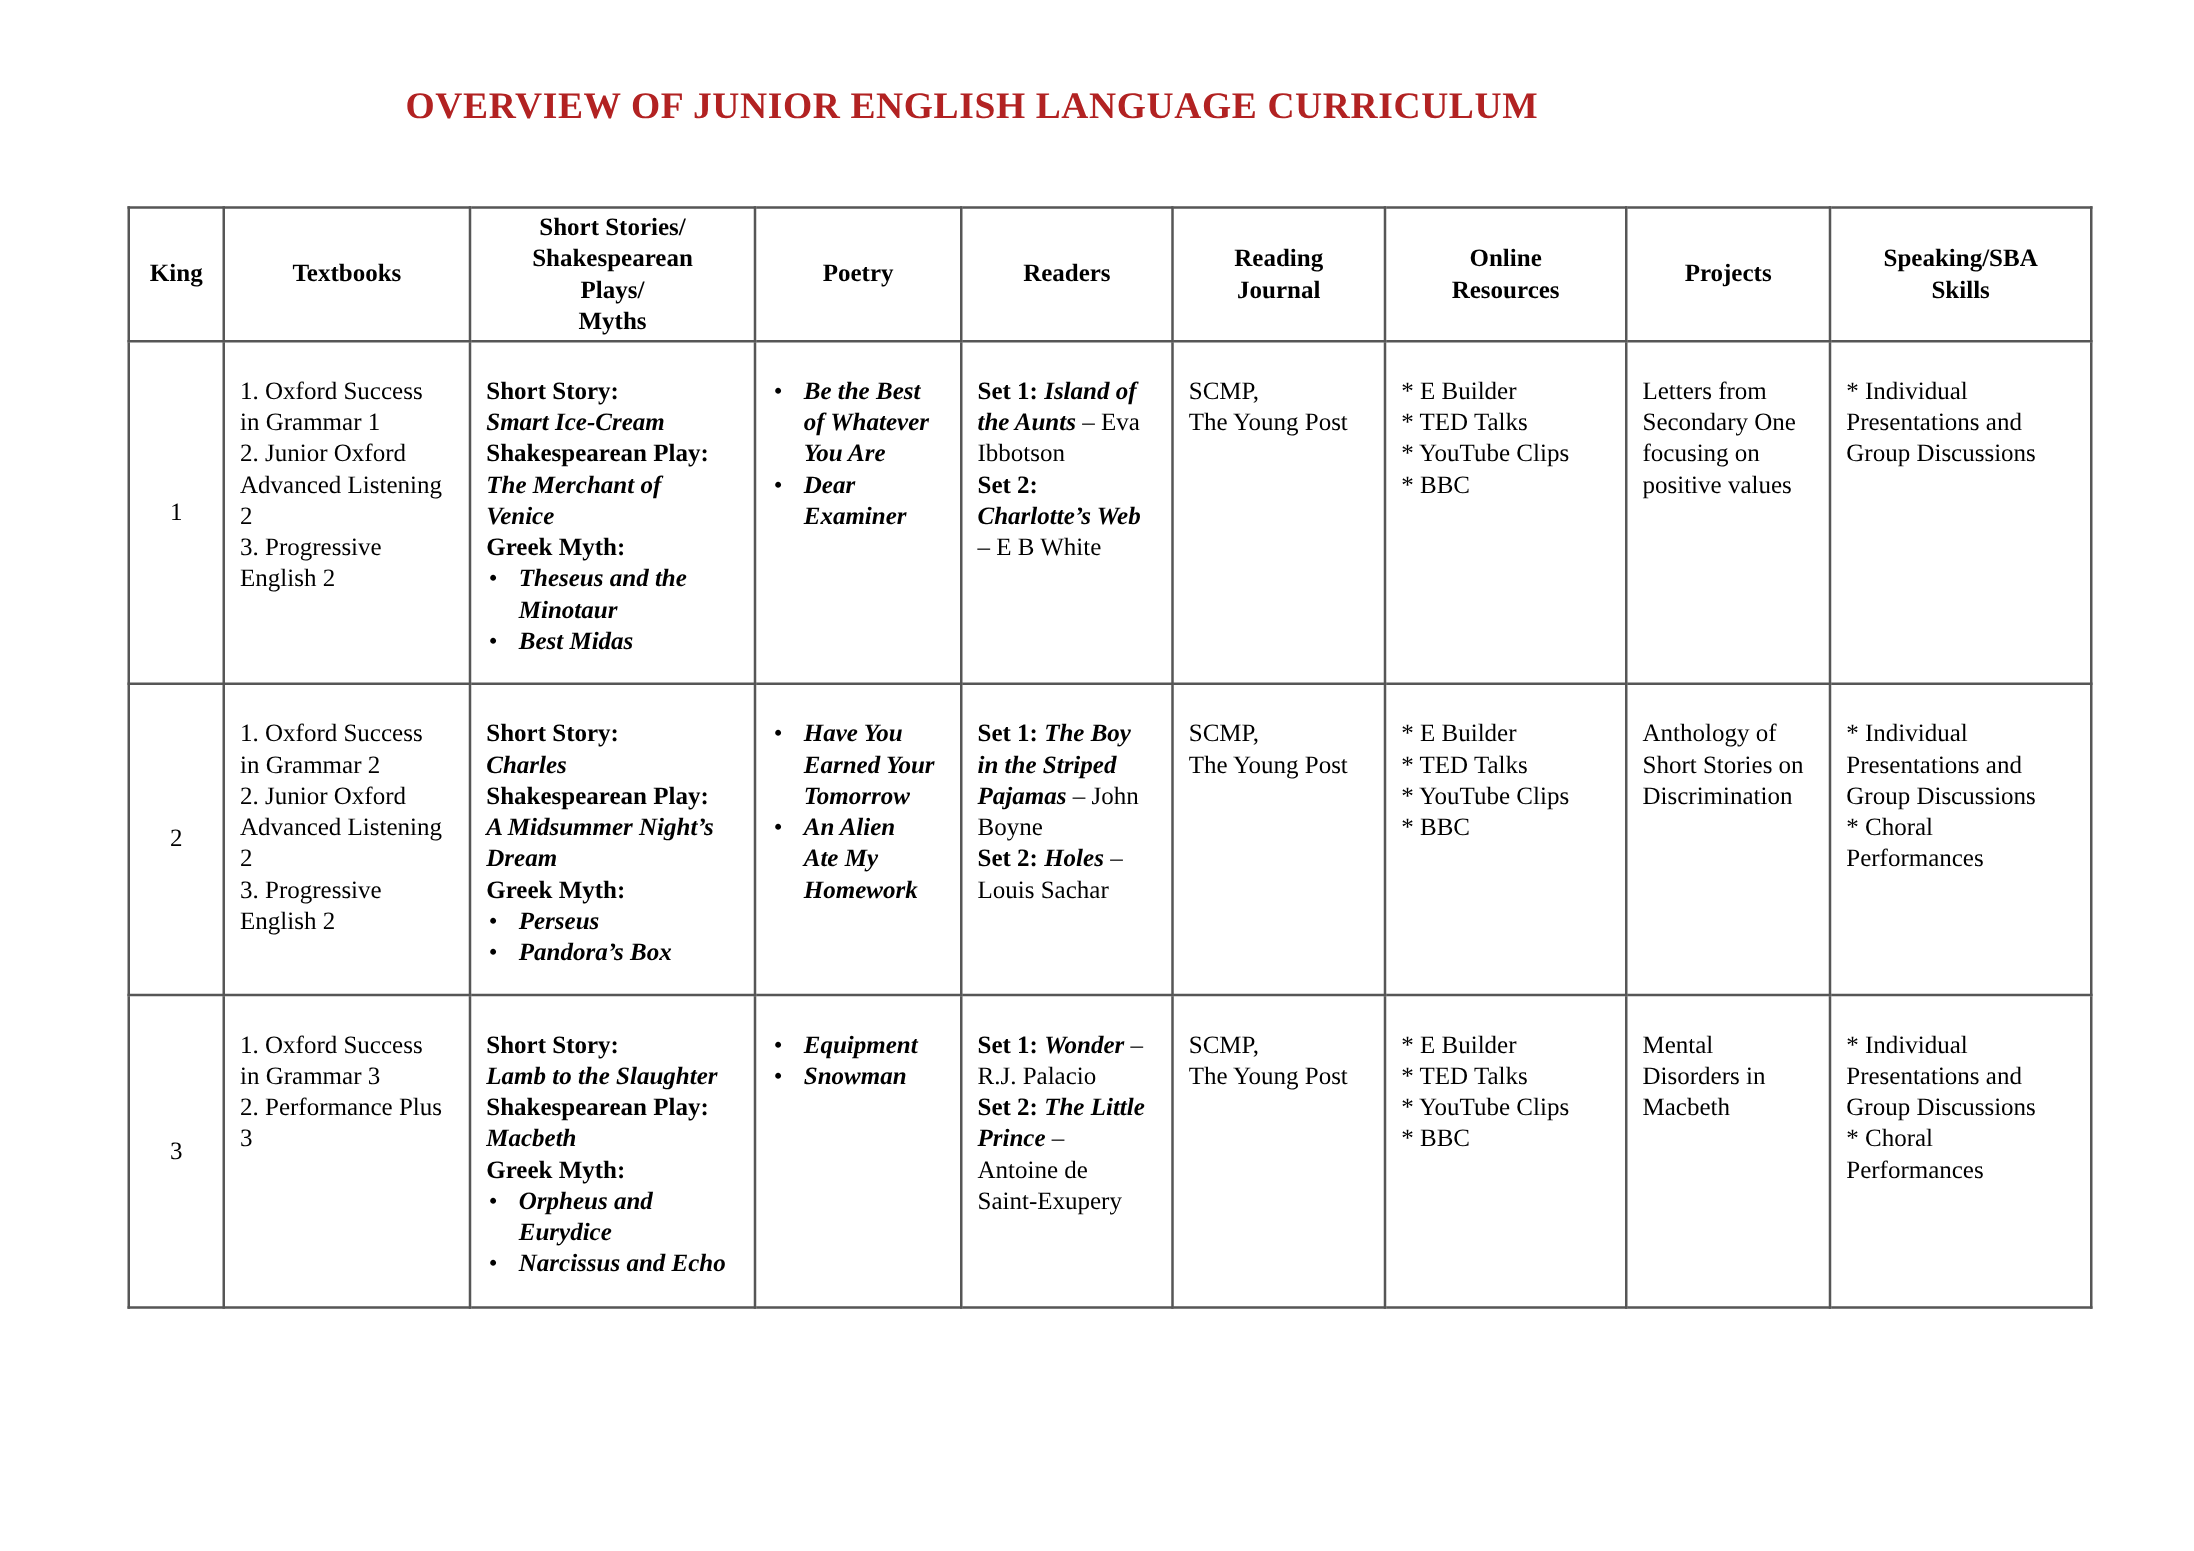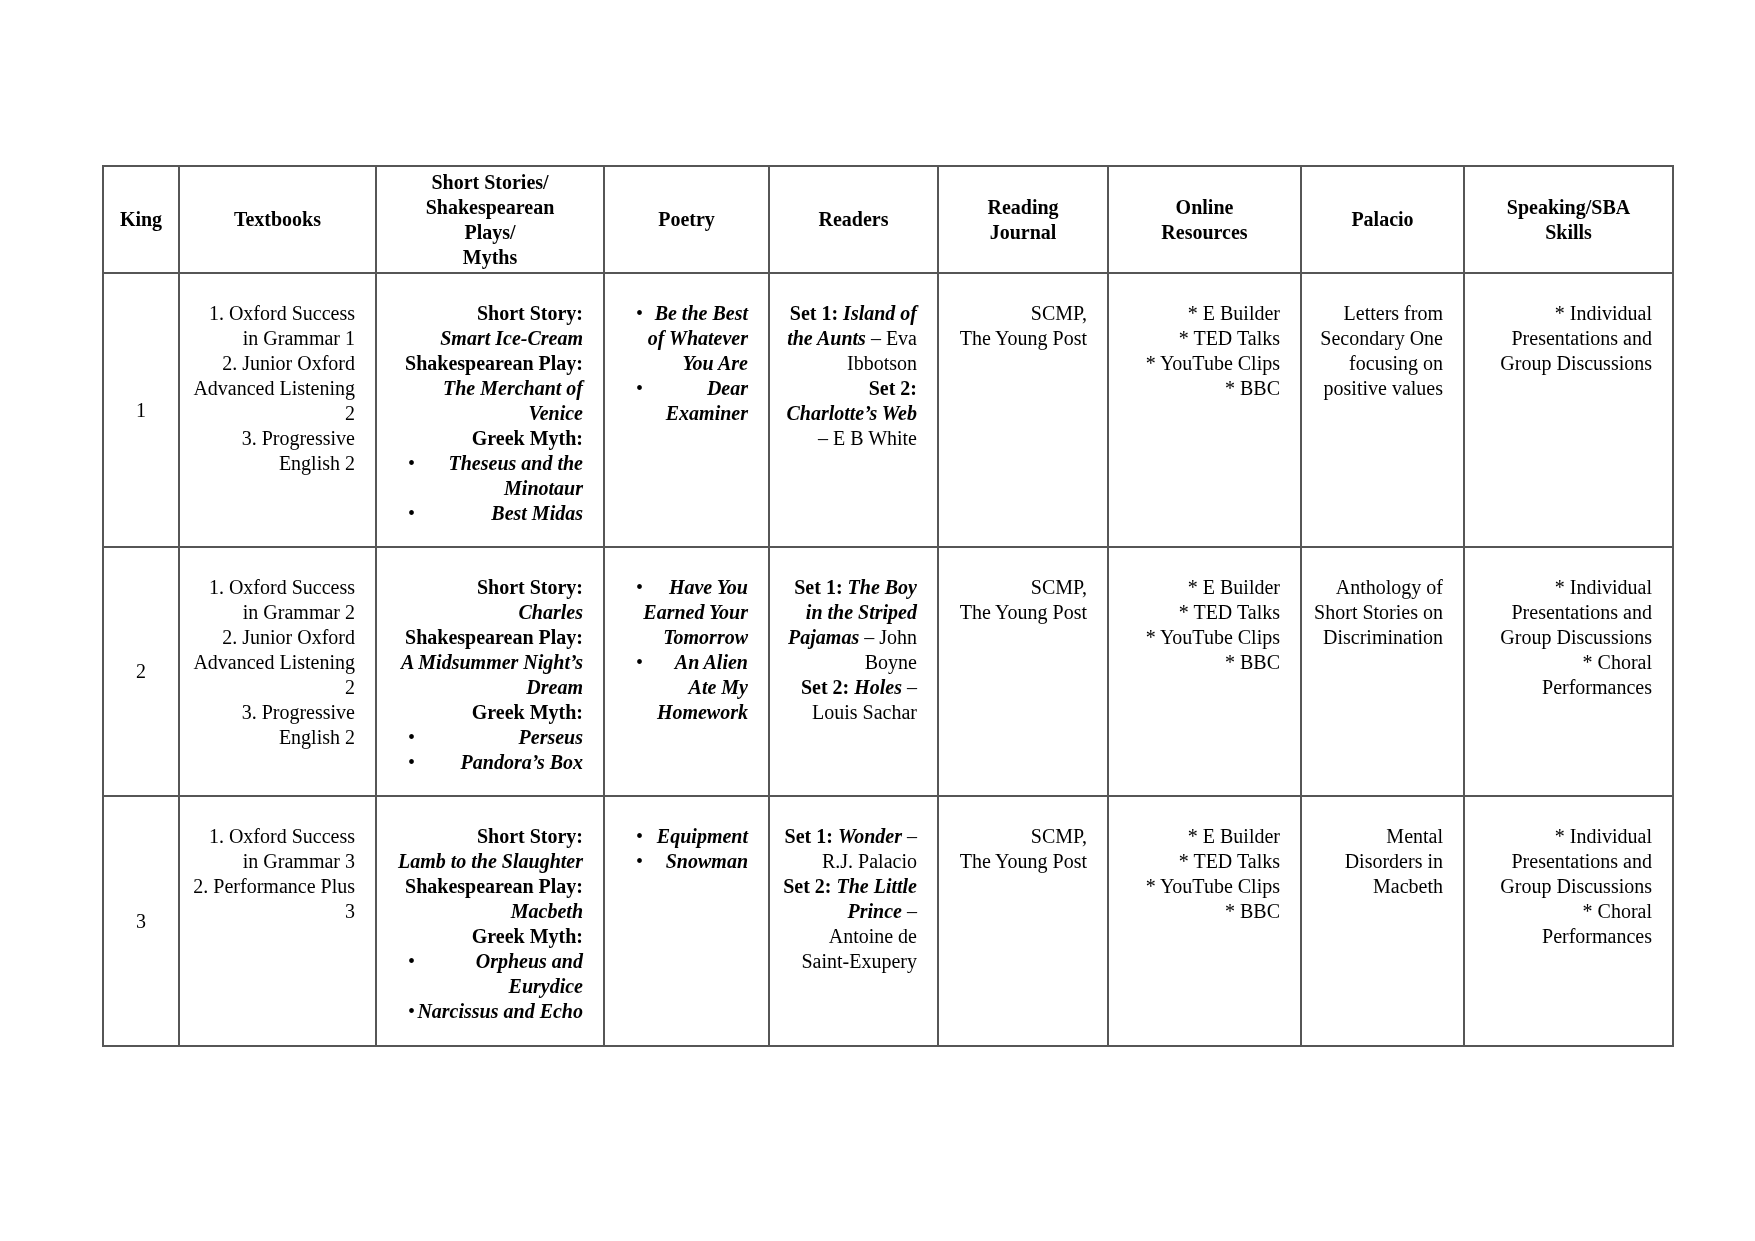--- a/index.html
+++ b/index.html
@@ -23,37 +23,38 @@
     border: 2px solid var(--border, #565656);
     font-size: 20px; line-height: 1.25;
     overflow: hidden;
     margin-left: 19px;
   }
   .curriculum th {
     font-weight: bold; text-align: center; vertical-align: middle;
     padding: 2px 3px;
   }
   .curriculum td {
-    vertical-align: top; text-align: right;
+    vertical-align: top; text-align: left;
     padding: 27px 20px 8px 12px;
   }
   .curriculum td.form-cell {
     text-align: center; vertical-align: middle; padding: 0;
   }
   .line { margin: 0; }
   .bullet { display: flex; }
   .dot { flex: 0 0 24px; padding-left: 2px; }
   .runs { flex: 1 1 auto; min-width: 0; }
   .b { font-weight: bold; }
   .i { font-style: italic; font-weight: bold; }
 </style>
 </head>
 <body>
 
 <div class="page">
+  <h1 class="title" style="color: rgb(178, 34, 34);">OVERVIEW OF JUNIOR ENGLISH LANGUAGE CURRICULUM</h1>
   <table class="curriculum">
     <colgroup id="cols">
         <col style="width: 76px;">
         <col style="width: 197px;">
         <col style="width: 228px;">
         <col style="width: 165px;">
         <col style="width: 169px;">
         <col style="width: 170px;">
         <col style="width: 193px;">
         <col style="width: 163px;">
@@ -61,21 +62,21 @@
       </colgroup>
     <thead>
       <tr id="header-row" style="height: 107px;">
           <th>King</th>
           <th>Textbooks</th>
           <th>Short Stories/<br>Shakespearean<br>Plays/<br>Myths</th>
           <th>Poetry</th>
           <th>Readers</th>
           <th>Reading<br>Journal</th>
           <th>Online<br>Resources</th>
-          <th>Palacio</th>
+          <th>Projects</th>
           <th>Speaking/SBA<br>Skills</th>
         </tr>
     </thead>
     <tbody id="body-rows">
         <tr style="height: 274px;">
           <td class="form-cell">1</td>
           <td>
             <div class="line"><span class="runs"><span class="">1. Oxford Success in Grammar 1</span></span></div>
             <div class="line"><span class="runs"><span class="">2. Junior Oxford Advanced Listening 2</span></span></div>
             <div class="line"><span class="runs"><span class="">3. Progressive English 2</span></span></div>

